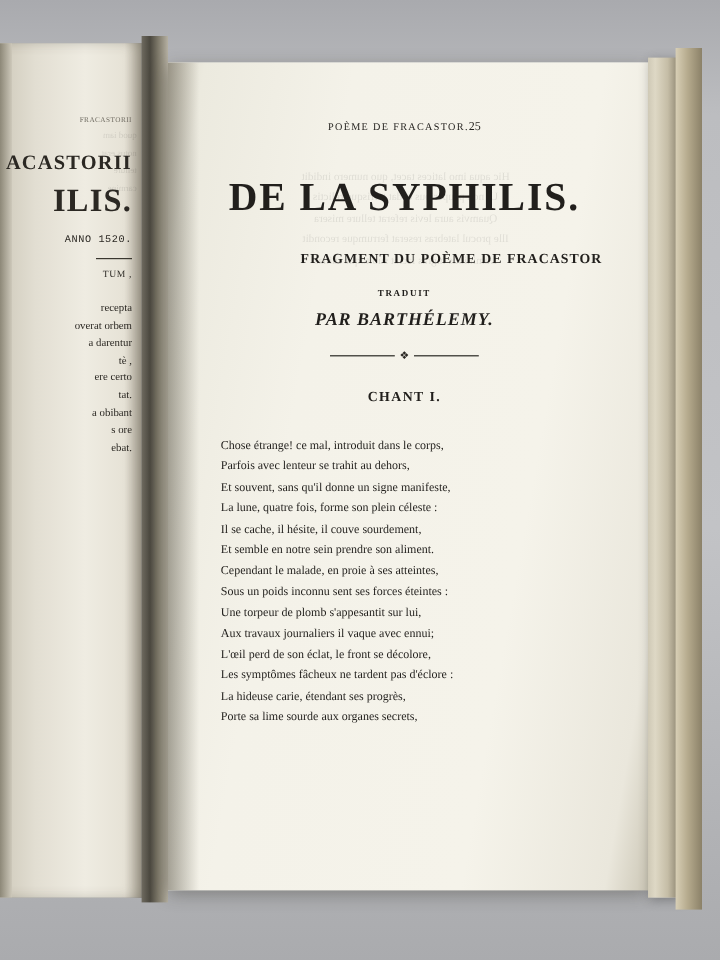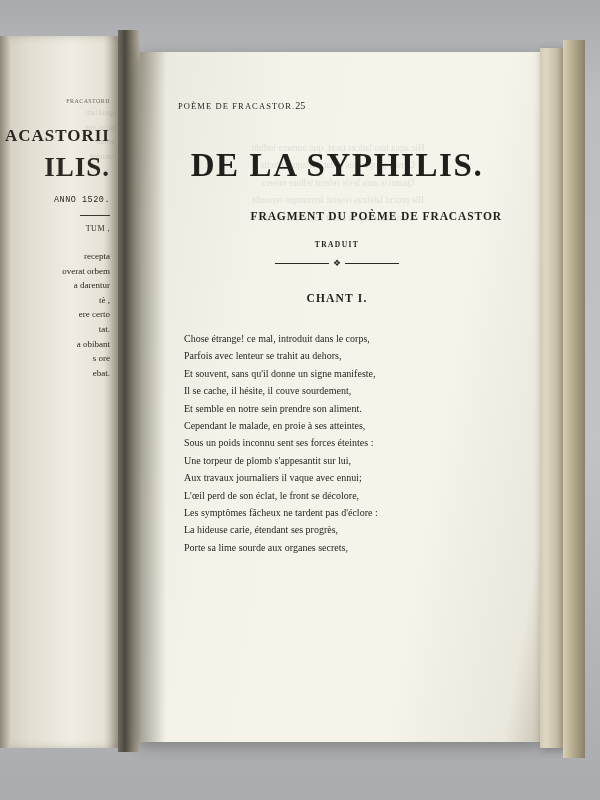--- a/index.html
+++ b/index.html
@@ -159,21 +159,21 @@
   
   .textblock {
     position: absolute;
     left: 32px;
     top: 48px;
     width: 330px;
     color: #211f1c;
   }
   .running-head {
     display: flex;
-    justify-content: flex-start;
+    justify-content: center;
     align-items: baseline;
     font-size: 8.5px;
     letter-spacing: 1.1px;
     margin-bottom: 36px;
     padding: 0 6px;
   }
   .running-head .folio {
     font-size: 10px;
     letter-spacing: 0;
   }
@@ -302,33 +302,35 @@
 
     <div class="textblock">
       <div class="running-head">
         <span>POÈME DE FRACASTOR.</span>
         <span class="folio">25</span>
       </div>
 
       <div class="main-title">DE LA SYPHILIS.</div>
       <div class="frag-line">FRAGMENT DU POÈME DE FRACASTOR</div>
       <div class="traduit">TRADUIT</div>
+      <div class="author">PAR BARTHÉLEMY.</div>
 
       <div class="ornament">
         <span class="bar"></span>
         <span class="dia">❖</span>
         <span class="bar"></span>
       </div>
 
       <div class="chant">CHANT I.</div>
 
       <div class="verse">
         <div>Chose étrange! ce mal, introduit dans le corps,</div>
         <div>Parfois avec lenteur se trahit au dehors,</div>
         <div>Et souvent, sans qu'il donne un signe manifeste,</div>
+        <div>La lune, quatre fois, forme son plein céleste :</div>
         <div>Il se cache, il hésite, il couve sourdement,</div>
         <div>Et semble en notre sein  prendre son aliment.</div>
         <div>Cependant le malade, en proie à ses atteintes,</div>
         <div>Sous un poids inconnu sent ses forces éteintes :</div>
         <div>Une torpeur de plomb s'appesantit sur lui,</div>
         <div>Aux travaux journaliers il vaque avec ennui;</div>
         <div>L'œil perd de son éclat, le front se décolore,</div>
         <div>Les symptômes fâcheux ne tardent pas d'éclore :</div>
         <div>La hideuse carie, étendant ses progrès,</div>
         <div>Porte sa lime sourde aux organes secrets,</div>

